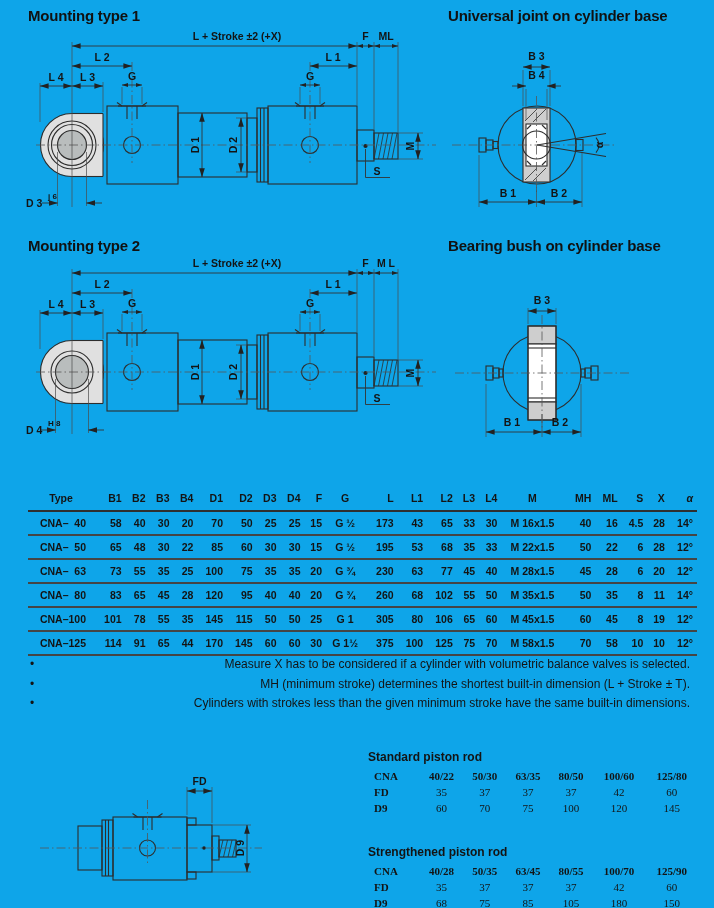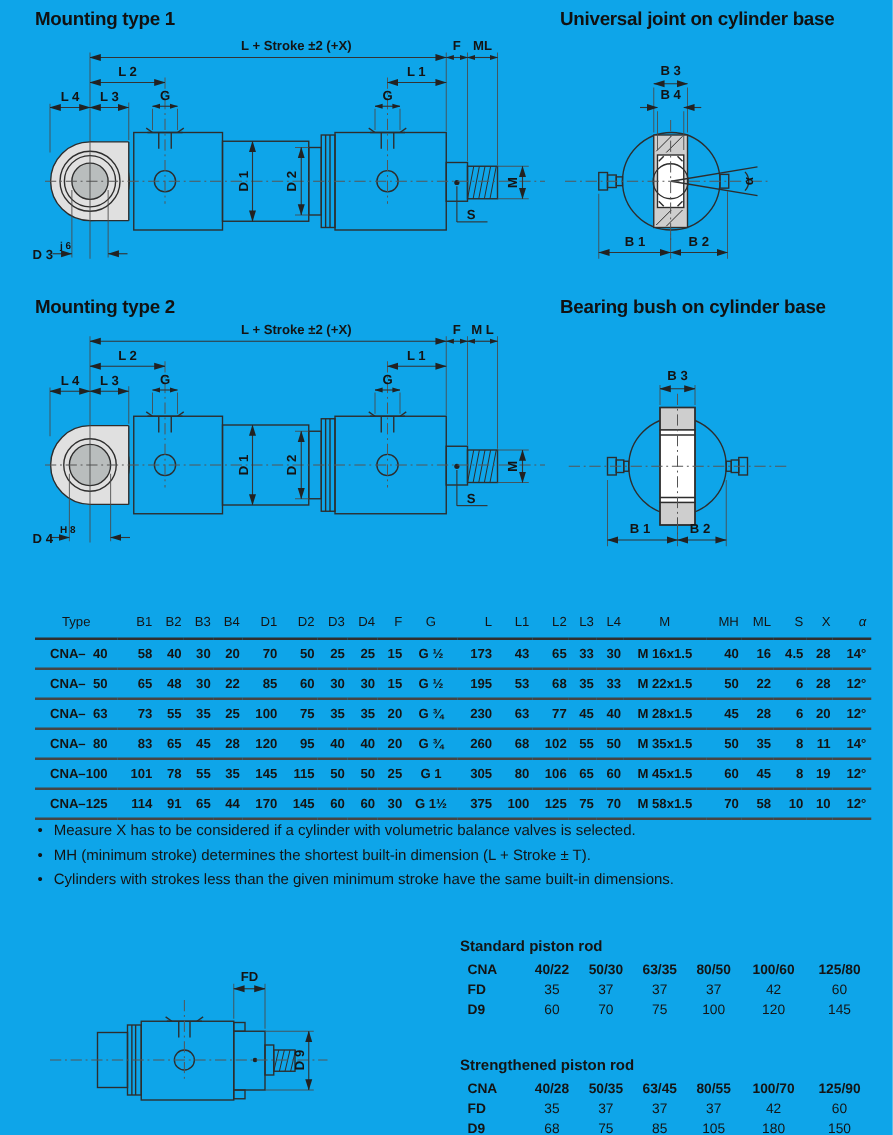--- a/index.html
+++ b/index.html
@@ -25,39 +25,39 @@
   .part .white { fill:#ffffff; }
   .part .dotf { fill:#222; stroke:none; }
   .part line.hatch { stroke-width:0.8; }
   line.d  { marker-start:url(#ar);  marker-end:url(#ar); }
   line.ds { marker-start:url(#ar); }
   line.de { marker-end:url(#ar); }
   line.d2 { marker-start:url(#ar2); marker-end:url(#ar2); }
   
   table.dim-table { position:absolute; left:28px; top:487px; width:669px; border-collapse:collapse;
     font:bold 10.5px "Liberation Sans","DejaVu Sans",sans-serif; color:#141414; }
-  table.dim-table th { padding:5px 2px 6px; border-bottom:2px solid #2f2f2f; text-align:right; font-weight:normal; }
+  table.dim-table th { padding:5px 2px 6px; border-bottom:2px solid #2f2f2f; text-align:right; font-weight:bold; }
   table.dim-table td { padding:5px 2px; border-bottom:2px solid #454545; text-align:right; }
   table.dim-table th.c0 { text-align:center; }
   table.dim-table td.c0 { text-align:center; white-space:pre; padding-left:6px; width:58px; }
   table.dim-table th.c10, table.dim-table td.c10 { text-align:center; width:38px; }
   table.dim-table th.c16, table.dim-table td.c16 { text-align:center; width:62px; }
   table.dim-table th.c21, table.dim-table td.c21 { padding-right:4px; }
   table.dim-table th.c21 { font-style:italic; }
   
   .note { position:absolute; left:28px; top:655px; width:662px; }
   .note h3 { margin:0 0 9px 0; font:bold 13.5px/1 "Liberation Sans","DejaVu Sans",sans-serif; }
-  .note ul { margin:0; padding:0; list-style:none; font:12px/19.5px "Liberation Sans","DejaVu Sans",sans-serif; }
+  .note ul { margin:0; padding:0; list-style:none; font:12px/19.5px "Liberation Sans","DejaVu Sans",sans-serif;text-align:right; }
   .note li { position:relative; padding-left:15px; }
   .note li::before { content:"\2022"; position:absolute; left:2px; }
   
   .ptables { position:absolute; left:368px; top:750px; width:330px; }
   .ptable-title { margin:0 0 4px 0; font:bold 12px/1.2 "Liberation Sans","DejaVu Sans",sans-serif; }
   .ptables table { width:100%; border-collapse:collapse; font:11px/1 "Liberation Sans","DejaVu Sans",sans-serif; }
-  .ptables td { padding:2.5px 0; }
+  .ptables td { padding:2.5px 0;font-family:Liberation Serif, serif; }
   .ptables td.lbl { font-weight:bold; text-align:left; width:46px; padding-left:6px; }
   .ptables td.val { text-align:center; }
   .ptables tr.hdr td { font-weight:bold; }
   .ptables .ptable + .ptable { margin-top:29px; }
 </style>
 </head>
 <body>
 
 <div class="page">
 

